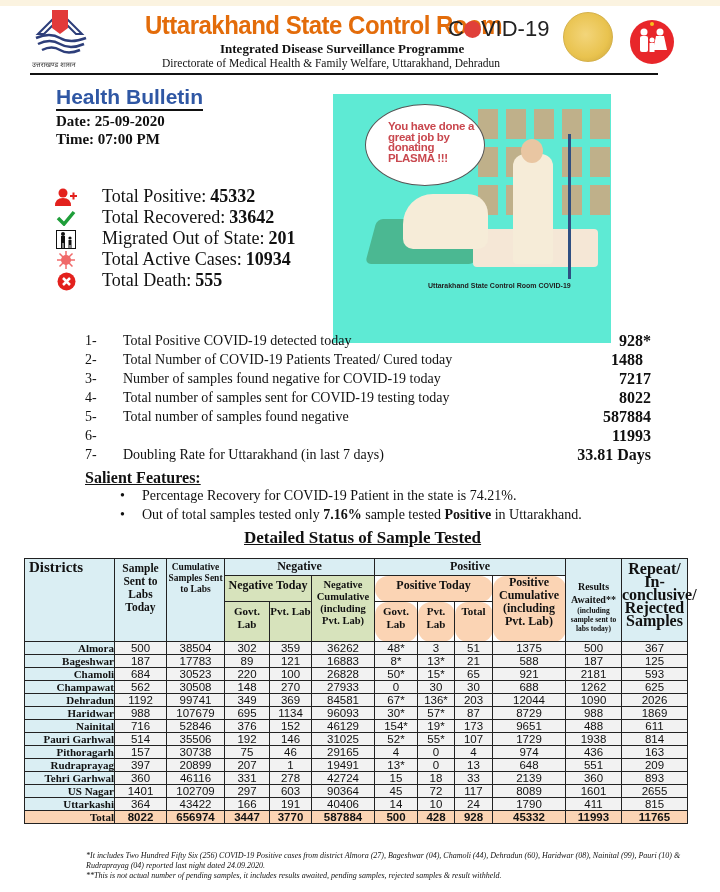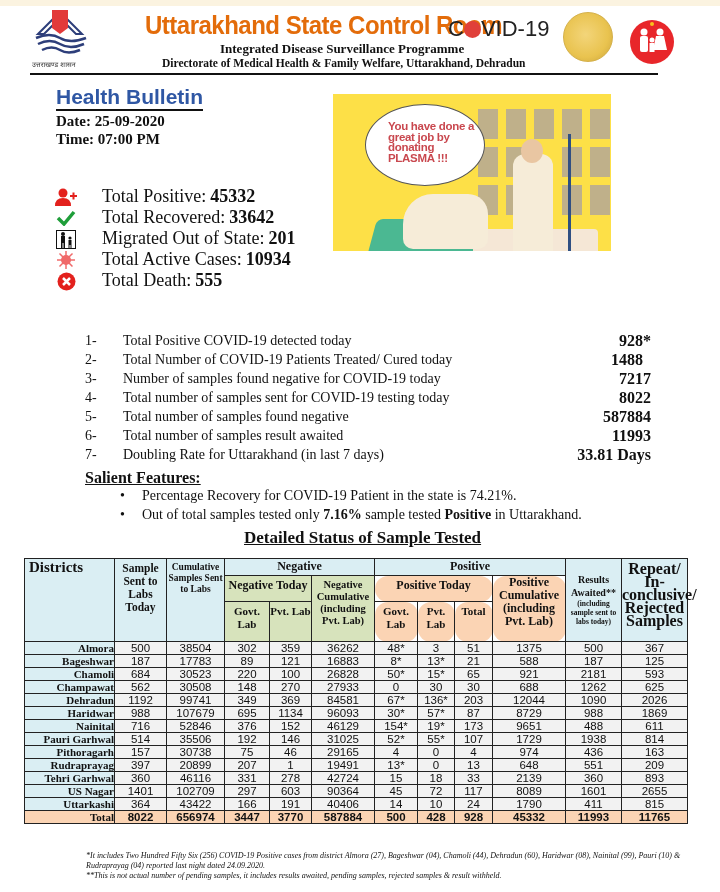--- a/index.html
+++ b/index.html
@@ -8,38 +8,38 @@
   .topband { position: absolute; left: 0; top: 0; width: 720px; height: 6px; background: #fbf3e0; }
 
   
   .header { position: absolute; left: 30px; top: 8px; width: 640px; height: 64px; }
   .uk-logo { position: absolute; left: 0; top: 0; width: 62px; height: 62px; }
   .uk-logo-text { position: absolute; left: 2px; top: 52px; font-size: 7px; color: #333; font-family: "DejaVu Sans", sans-serif; }
   .title { position: absolute; left: 115px; top: 4px; font-family: "Liberation Sans", sans-serif; font-weight: 900; font-size: 24px; color: #e36c0a; letter-spacing: -0.5px; transform: scaleY(1.05); }
   .covid { position: absolute; left: 418px; top: 8px; font-family: "Liberation Sans", sans-serif; font-size: 22px; color: #222; font-weight: 500; }
   .covid .o { display:inline-block; width: 17px; height: 17px; border-radius: 50%; background: #e0403a; vertical-align: -2px; position: relative; }
   .sub1 { position: absolute; left: 190px; top: 33px; font-weight: bold; font-size: 13px; }
-  .sub2 { position: absolute; left: 132px; top: 49px; font-weight: bold; font-size: 11.5px; }
+  .sub2 { position: absolute; left: 132px; top: 49px; font-weight: normal; font-size: 11.5px; }
   .idsp-logo { position: absolute; left: 533px; top: 4px; width: 50px; height: 50px; border-radius: 50%; background: radial-gradient(circle at 45% 45%, #f3d57a 0%, #e9c34f 60%, #c9a23a 100%); border: 1px solid #d4b04a; }
   .nhm-logo { position: absolute; left: 590px; top: 0px; width: 64px; height: 64px; }
   .header-rule { position: absolute; left: 30px; top: 73px; width: 628px; height: 2px; background: #111; }
 
   
   .hb-title { position: absolute; left: 56px; top: 86px; font-family: "Liberation Sans", sans-serif; font-weight: 900; font-size: 21px; color: #2f57a4; border-bottom: 2px solid #111; line-height: 22px; padding-bottom: 1px; }
   .date, .time { position: absolute; left: 56px; font-weight: bold; font-size: 15px; }
   .date { top: 113px; } .time { top: 131px; }
 
   .stats { position: absolute; left: 54px; top: 186px; }
   .stat { position: relative; height: 21px; display: flex; align-items: flex-end; }
   .stat .ic { width: 24px; height: 20px; display: flex; align-items: center; justify-content: center; margin-right: 24px; }
   .stat .lbl { font-size: 18px; }
   .stat .val { font-size: 18px; font-weight: bold; margin-left: 4px; }
 
   
-  .illus { position: absolute; left: 333px; top: 94px; width: 278px; height: 157px; background: #fde047; overflow: hidden; }
+  .illus { position: absolute; left: 333px; top: 94px; width: 278px; height: 249px; background: #5eead4; overflow: hidden; }
   .illus .wall { position: absolute; left: 145px; top: 15px; width: 140px; height: 160px; }
   .illus .tile { position: absolute; width: 20px; height: 30px; background: #bfb08a; }
   .bubble { position: absolute; left: 32px; top: 10px; width: 120px; height: 82px; border-radius: 50%; background: #fff; border: 1px solid #555; }
   .bubble-text { position: absolute; left: 55px; top: 27px; width: 90px; font-family: "Liberation Sans", sans-serif; font-weight: 900; font-size: 11.5px; line-height: 10.5px; color: #c9484f; letter-spacing: -0.3px; }
   .bed { position: absolute; left: 38px; top: 125px; width: 110px; height: 45px; background: #4bb892; border-radius: 6px; transform: skewX(-15deg); }
   .bed-frame { position: absolute; left: 140px; top: 135px; width: 125px; height: 38px; background: #f5e7d6; border-radius: 4px; }
   .patient { position: absolute; left: 70px; top: 100px; width: 85px; height: 55px; background: #f6ecd8; border-radius: 30px 20px 10px 10px; }
   .doctor { position: absolute; left: 180px; top: 60px; width: 40px; height: 110px; background: #f6ecd8; border-radius: 12px 12px 4px 4px; }
   .doctor-head { position: absolute; left: 188px; top: 45px; width: 22px; height: 24px; background: #e9c6a2; border-radius: 50%; }
   .ivpole { position: absolute; left: 235px; top: 40px; width: 3px; height: 145px; background: #2f4f82; }
@@ -226,21 +226,20 @@
       <span class="txt">Total number of samples sent for COVID-19 testing today</span>
       <span class="v">8022</span>
     </div>
   <div class="li">
       <span class="num">5-</span>
       <span class="txt">Total number of samples found negative</span>
       <span class="v">587884</span>
     </div>
   <div class="li">
       <span class="num">6-</span>
-      <span class="txt">Total number of samples result awaited</span>
       <span class="v">11993</span>
     </div>
   <div class="li">
       <span class="num">7-</span>
       <span class="txt">Doubling Rate for Uttarakhand (in last 7 days)</span>
       <span class="v">33.81 Days</span>
     </div>
 </div>
 
 <div class="salient">Salient Features:</div>
@@ -266,21 +265,21 @@
       <col style="width:56px">
       <col style="width:66px">
   </colgroup>
   <thead>
     <tr style="height:17px">
       <th class="hb h-dist" rowspan="3">Districts</th>
       <th class="hb" rowspan="3" style="font-size:11.5px;padding-top:3px">Sample Sent to Labs Today</th>
       <th class="hb" rowspan="3" style="font-size:9.5px;padding-top:3px;line-height:11px">Cumulative Samples Sent to Labs</th>
       <th class="hb" colspan="3" style="font-size:12px;padding-top:1px">Negative</th>
       <th class="hb" colspan="4" style="font-size:12px;padding-top:1px">Positive</th>
-      <th class="hb" rowspan="3" style="font-size:10px;padding-top:14px"><span>Results Awaited**</span><br><span style="font-size:7.5px;line-height:9px;display:inline-block">(including sample sent to labs today)</span></th>
+      <th class="hb" rowspan="3" style="font-size:10px;padding-top:21px"><span>Results Awaited**</span><br><span style="font-size:7.5px;line-height:9px;display:inline-block">(including sample sent to labs today)</span></th>
       <th class="hb" rowspan="3" style="font-size:16px;padding-top:3px">Repeat/ In-conclusive/ Rejected Samples</th>
     </tr>
     <tr style="height:26px">
       <th class="hg" colspan="2" style="font-size:12px;padding-top:3px">Negative Today</th>
       <th class="hg" rowspan="2" style="font-size:10.5px;padding-top:3px;line-height:12px">Negative Cumulative (including Pvt. Lab)</th>
       <th class="ho" colspan="3" style="font-size:12px;padding-top:3px">Positive Today</th>
       <th class="ho" rowspan="2" style="font-size:12px;">Positive Cumulative (including Pvt. Lab)</th>
     </tr>
     <tr style="height:40px">
       <th class="hg" style="font-size:11px;padding-top:3px">Govt. Lab</th>

